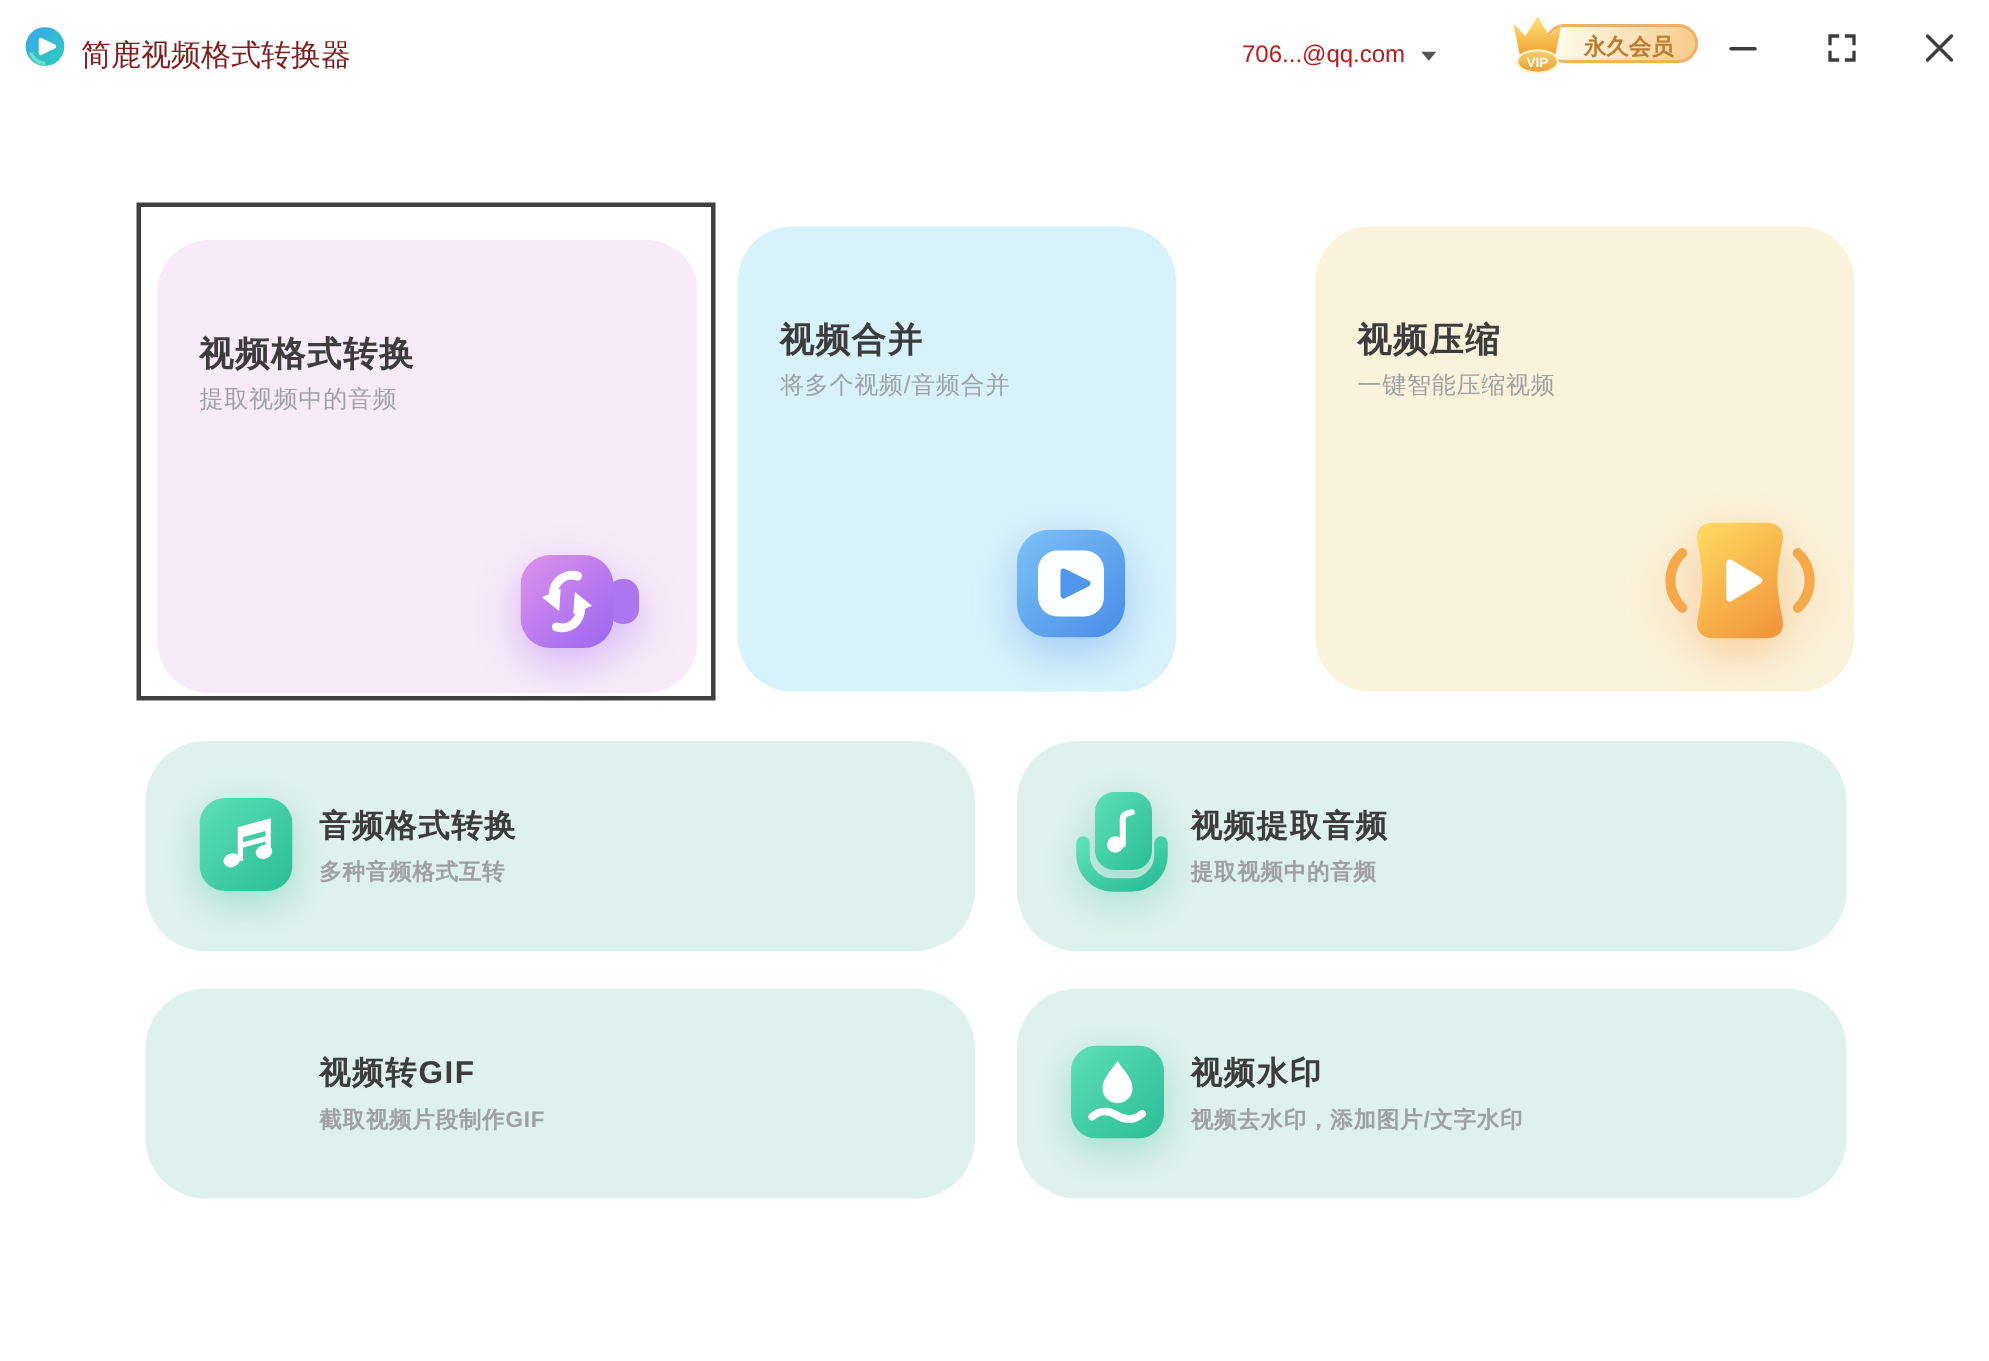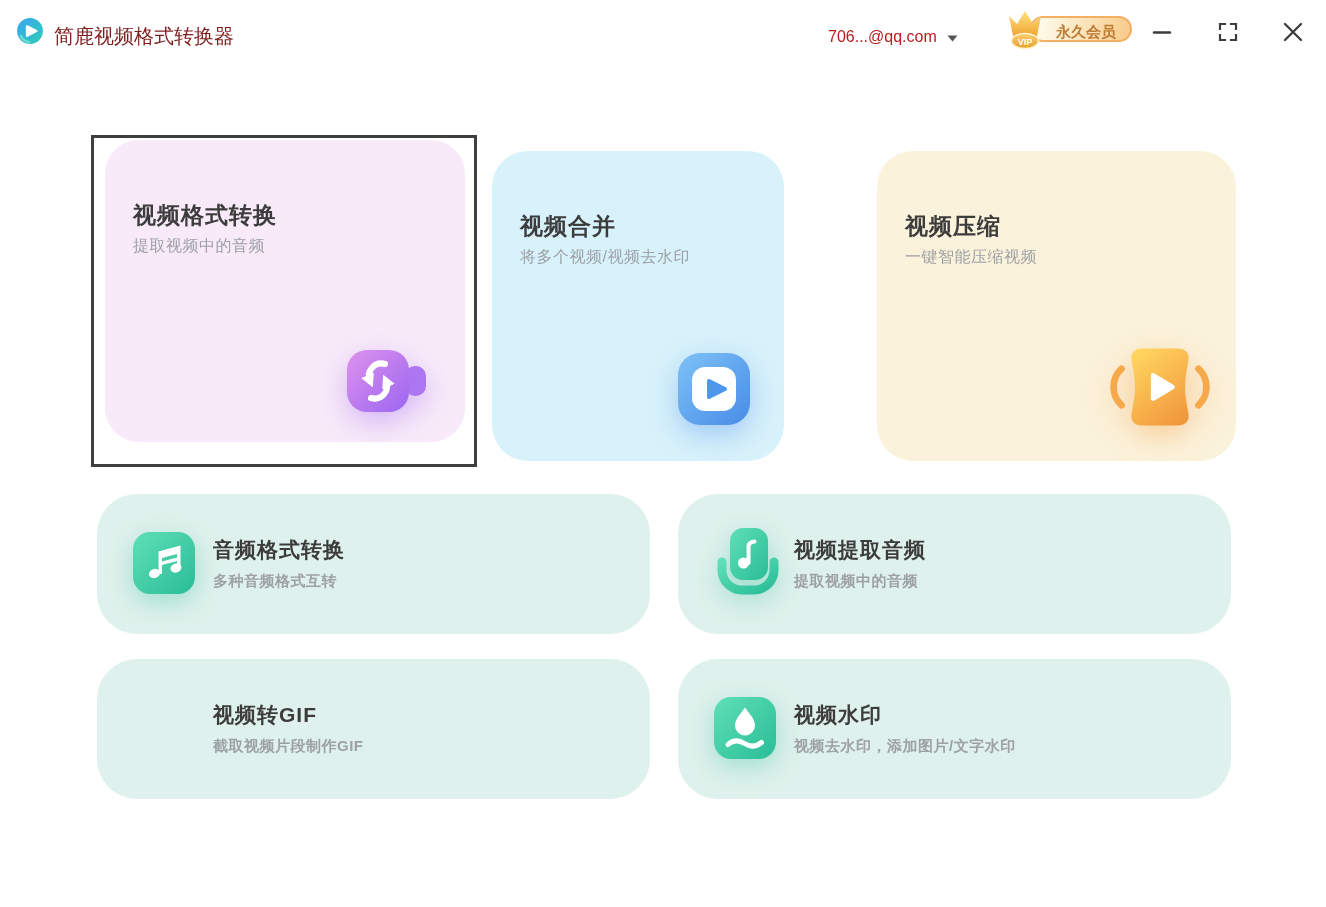--- a/index.html
+++ b/index.html
@@ -27,21 +27,21 @@
 
   .win-btn { width:32px; height:32px; display:flex; align-items:center; justify-content:center;
              cursor:pointer; }
   .btn-min { left:1146px; top:16px; }
   .btn-max { left:1212px; top:16px; }
   .btn-close { left:1277px; top:16px; }
 
   
   .card { position:absolute; cursor:pointer; }
   .selected-frame { left:91px; top:135px; width:386px; height:332px; border:3px solid #3F3F3F; }
-  .card-pink  { left:11px; top:2px; width:360px; height:302px; border-radius:34px; background:#F8EAF9; }
+  .card-pink  { left:11px; top:22px; width:360px; height:302px; border-radius:34px; background:#F8EAF9; }
   .card-cyan  { left:492px; top:151px; width:292px; height:310px; border-radius:36px; background:#D8F2FB; }
   .card-cream { left:877px; top:151px; width:359px; height:310px; border-radius:36px; background:#FBF2DB; }
 
   .f-title { position:absolute; left:28px; top:60px; font-size:23px; font-weight:bold;
              color:#3C3C3C; letter-spacing:1px; }
   .f-sub   { position:absolute; left:28px; top:96px; font-size:16px; color:#9DA1A5; letter-spacing:0.5px; }
 
   .fi-purple { position:absolute; right:38px; bottom:28px; width:80px; height:66px;
                filter:drop-shadow(0 10px 14px rgba(160,106,242,0.40)); }
   .fi-blue   { position:absolute; right:34px; bottom:36px; width:72px; height:72px;
@@ -152,21 +152,21 @@
         <rect x="0" y="2" width="62" height="62" rx="20" fill="url(#gpurple)"></rect>
         <path d="M38 16 A12.5 12.5 0 0 0 23 33" stroke="#fff" stroke-width="6" fill="none" stroke-linecap="round" marker-end="url(#mwhite)"></path>
         <path d="M24 50 A12.5 12.5 0 0 0 39 33" stroke="#fff" stroke-width="6" fill="none" stroke-linecap="round" marker-end="url(#mwhite)"></path>
       </svg>
     </div>
   </div>
 </div>
 
 <div class="card card-cyan">
   <div class="f-title">视频合并</div>
-  <div class="f-sub">将多个视频/视频去水印</div>
+  <div class="f-sub">将多个视频/音频合并</div>
   <div class="fi-blue">
     <svg width="72" height="72" viewBox="0 0 72 72">
       <defs>
         <linearGradient id="gblue" x1="0" y1="0" x2="1" y2="1">
           <stop offset="0" stop-color="#7EC2F6"></stop>
             <stop offset="1" stop-color="#478CE8"></stop>
         </linearGradient>
       </defs>
       <rect width="72" height="72" rx="22" fill="url(#gblue)"></rect>
       <rect x="14" y="14" width="44" height="44" rx="13" fill="#FDFEFF"></rect>

